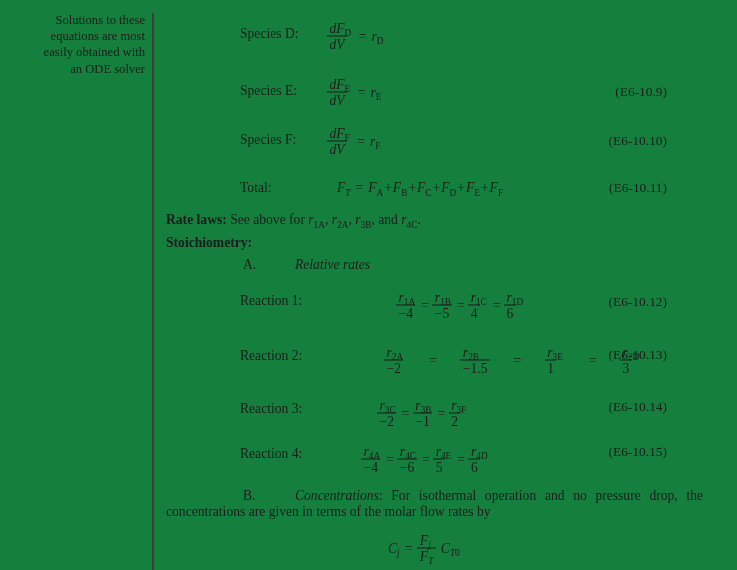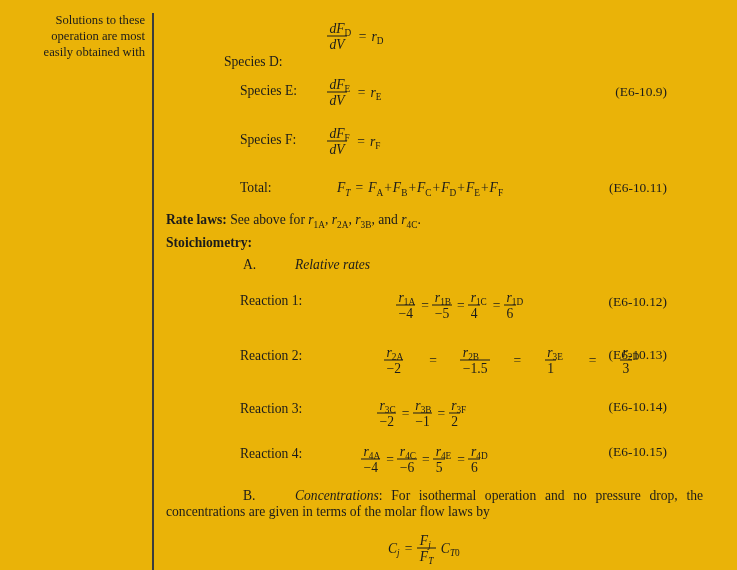--- a/index.html
+++ b/index.html
@@ -3,21 +3,21 @@
 <meta charset="utf-8">
 <style>
   * { box-sizing: border-box; }
   html, body { margin: 0; padding: 0; }
   body {
     width: 737px; height: 570px;
     background: #ffffff;
     color: #1b1b1b;
     font-family: "Liberation Serif", "DejaVu Serif", serif;
   }
-  .page { position: relative; width: 737px; height: 570px; background: #eab308; overflow: hidden; }
+  .page { position: relative; width: 737px; height: 570px; background: #15803d; overflow: hidden; }
   .abs { position: absolute; }
   .vc { transform: translateY(-50%); }
   .fs { font-size: 13.6px; white-space: nowrap; }
   .b { font-weight: bold; }
   i, .it { font-style: italic; }
   sub { font-size: 9.3px; line-height: 0; }
 
   .note { left: 14px; top: 12px; width: 131px; text-align: right; font-size: 12.6px; line-height: 16.2px; }
   .rule { left: 152px; top: 13px; width: 1.6px; height: 557px; background: #3c3c3c; }
 
@@ -26,21 +26,21 @@
   .math { display: inline-flex; align-items: center; font-size: 13.6px; white-space: nowrap; }
   .frac { display: inline-flex; flex-direction: column; align-items: flex-start; line-height: 15px; text-align: center; }
   .fnum, .fden { padding: 0 2.5px; }
   .fden { border-top: 1.2px solid #1b1b1b; }
   .meq { margin: 0 5px; }
   .meq2 { margin: 0 3.5px; }
   .plus { margin: 0 1px; }
   .coef { margin-left: 5px; text-align: center; }
 
   
-  .sd-l { left: 224px; top: 34px; margin-top: 28px; }  .sd-m { left: 327px; top: 36px; }  .sd-n { top: 35px; }
+  .sd-l { left: 240px; top: 34px; }  .sd-m { left: 327px; top: 36px; }  .sd-n { top: 35px; }
   .se-l { left: 240px; top: 91px; }  .se-m { left: 327px; top: 92px; }  .se-n { top: 92px; }
   .sf-l { left: 240px; top: 140px; } .sf-m { left: 327px; top: 141px; } .sf-n { top: 141px; }
   .tt-l { left: 240px; top: 188px; } .tt-m { left: 337px; top: 188px; } .tt-n { top: 188px; }
   .rl   { left: 166px; top: 220px; }
   .st   { left: 166px; top: 243px; }
   .ia-l { left: 243px; top: 265px; } .ia-t { left: 295px; top: 265px; }
   .r1-l { left: 240px; top: 301px; } .r1-m { left: 396px; top: 305px; } .r1-n { top: 302px; }
   .r2-l { left: 240px; top: 356px; } .r2-m { left: 384px; top: 360px; gap: 20px; } .r2-n { top: 355px; }
   .r3-l { left: 240px; top: 409px; } .r3-m { left: 377px; top: 413px; } .r3-n { top: 407px; }
   .r4-l { left: 240px; top: 454px; } .r4-m { left: 361px; top: 459px; } .r4-n { top: 452px; }
@@ -49,22 +49,23 @@
   .ib-2 { left: 166px; top: 512px; }
   .ce   { left: 388px; top: 548px; }
 </style>
 </head>
 <body>
 
 <div class="page">
 
   <div class="abs note">
     <div>Solutions to these</div>
-    <div>operation are most</div>
+    <div>equations are most</div>
     <div>easily obtained with</div>
+    <div>an ODE solver</div>
   </div>
 
   <div class="abs rule"></div>
 
   <span class="abs vc fs sd-l">Species D:</span>
   <span class="abs vc math sd-m">
     <span class="frac">
       <span class="fnum"><i>dF</i><sub>D</sub></span>
       <span class="fden"><i>dV</i></span>
     </span>
@@ -85,20 +86,21 @@
 
   <span class="abs vc fs sf-l">Species F:</span>
   <span class="abs vc math sf-m">
     <span class="frac">
       <span class="fnum"><i>dF</i><sub>F</sub></span>
       <span class="fden"><i>dV</i></span>
     </span>
     <span class="meq">=</span>
     <span><i>r</i><sub>F</sub></span>
   </span>
+  <span class="abs vc eqnum sf-n">(E6-10.10)</span>
 
   <span class="abs vc fs tt-l">Total:</span>
   <span class="abs vc math tt-m">
     <span><i>F</i><sub><i>T</i></sub></span>
     <span class="meq">=</span>
     <span><i>F</i><sub>A</sub><span class="plus">+</span><i>F</i><sub>B</sub><span class="plus">+</span><i>F</i><sub>C</sub><span class="plus">+</span><i>F</i><sub>D</sub><span class="plus">+</span><i>F</i><sub>E</sub><span class="plus">+</span><i>F</i><sub>F</sub></span>
   </span>
   <span class="abs vc eqnum tt-n">(E6-10.11)</span>
 
   <span class="abs vc fs rl"><span class="b">Rate laws:</span><span> See above for </span><i>r</i><sub>1A</sub><span>, </span><i>r</i><sub>2A</sub><span>, </span><i>r</i><sub>3B</sub><span>, and </span><i>r</i><sub>4C</sub><span>.</span></span>
@@ -193,21 +195,21 @@
       </span>
     <span class="meq2">=</span>
     <span class="frac">
         <span class="fnum"><i>r</i><sub>4D</sub></span>
         <span class="fden">6</span>
       </span>
   </span>
   <span class="abs vc eqnum r4-n">(E6-10.15)</span>
 
   <div class="abs vc ib-1"><span class="letterbox">B.</span><i>Concentrations</i><span>: For isothermal operation and no pressure drop, the</span></div>
-  <span class="abs vc fs ib-2">concentrations are given in terms of the molar flow laws by</span>
+  <span class="abs vc fs ib-2">concentrations are given in terms of the molar flow rates by</span>
 
   <span class="abs vc math ce">
     <span><i>C</i><sub><i>j</i></sub></span>
     <span class="meq">=</span>
     <span class="frac">
       <span class="fnum"><i>F</i><sub><i>j</i></sub></span>
       <span class="fden"><i>F</i><sub><i>T</i></sub></span>
     </span>
     <span class="coef"><i>C</i><sub><i>T</i><span>0</span></sub></span>
   </span>

